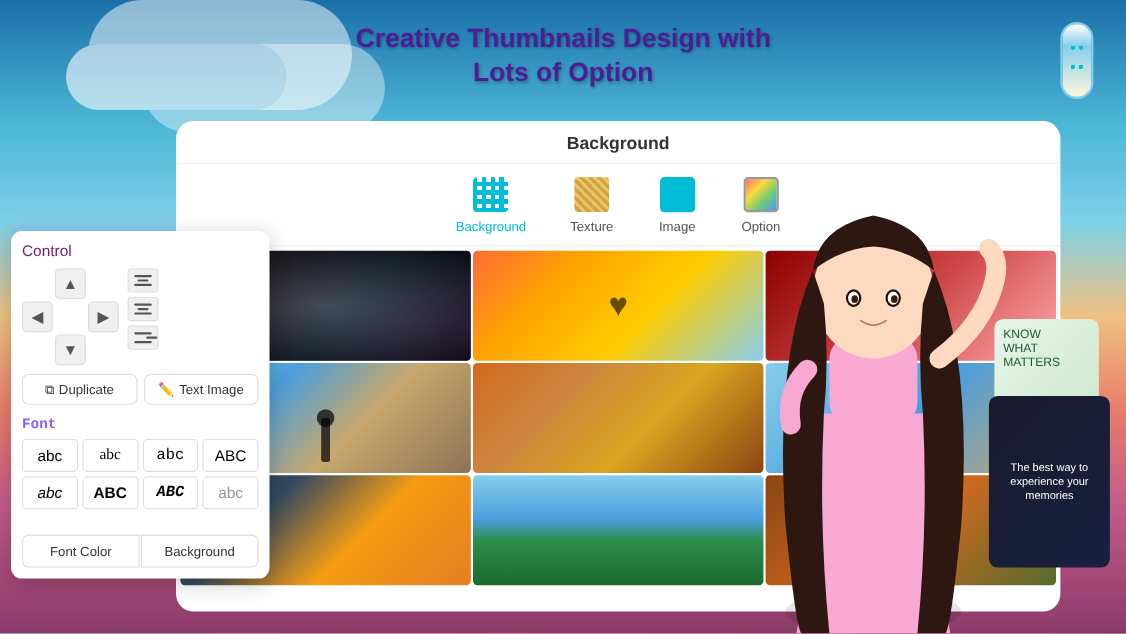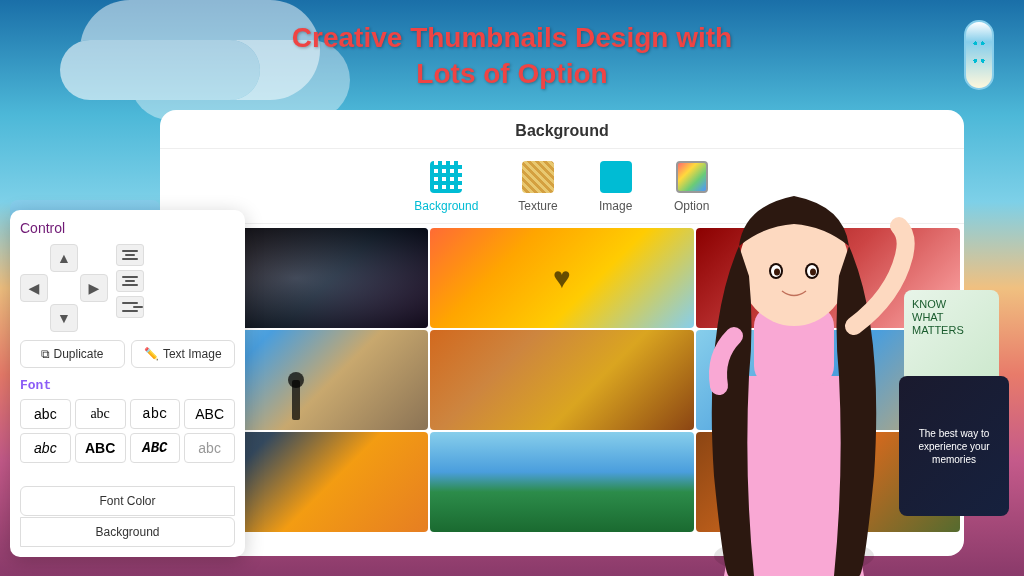--- a/index.html
+++ b/index.html
@@ -36,22 +36,22 @@
     .header-title {
       position: absolute;
       top: 20px;
       left: 0;
       right: 0;
       text-align: center;
       z-index: 10;
     }
 
     .header-title h1 {
-      color: #ef4444;
-      font-size: 28px;
+      color: #4c1d95;
+      font-size: 24px;
       font-weight: bold;
       text-shadow: 1px 1px 3px rgba(0,0,0,0.3);
       line-height: 1.3;
     }
 
     
     .main-card {
       position: absolute;
       top: 110px;
       left: 160px;
@@ -300,21 +300,20 @@
     .font-sample.serif { font-family: Georgia, serif; }
     .font-sample.sans { font-family: Arial, sans-serif; }
     .font-sample.mono { font-family: 'Courier New', monospace; }
     .font-sample.bold-style { font-weight: bold; }
     .font-sample.italic-style { font-style: italic; }
     .font-sample.thin-style { font-weight: 300; color: #999; }
 
     .color-tabs {
       display: flex;
       gap: 1px;
-      flex-direction: column;
     }
 
     .color-tab {
       flex: 1;
       padding: 7px 0;
       text-align: center;
       font-size: 12px;
       border: 1px solid #ddd;
       cursor: pointer;
       background: white;
@@ -338,21 +337,21 @@
       height: 500px;
       z-index: 15;
     }
 
     
     .floating-card-1 {
       position: absolute;
       bottom: 60px;
       right: 15px;
       width: 110px;
-      height: 140px;
+      height: 156px;
       background: linear-gradient(135deg, #1a1a2e, #16213e);
       border-radius: 8px;
       z-index: 16;
       display: flex;
       flex-direction: column;
       align-items: center;
       justify-content: center;
       padding: 8px;
     }
 

